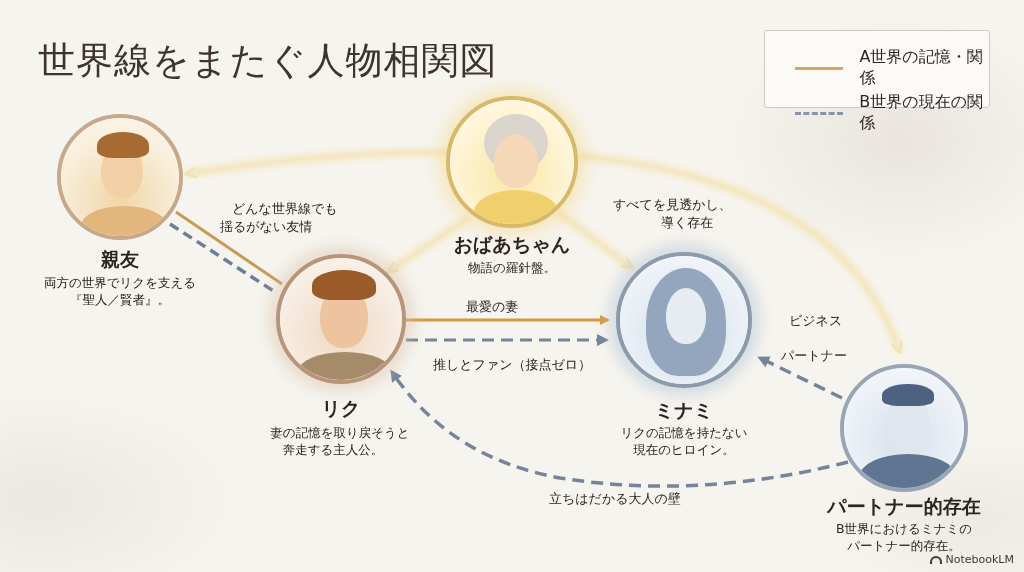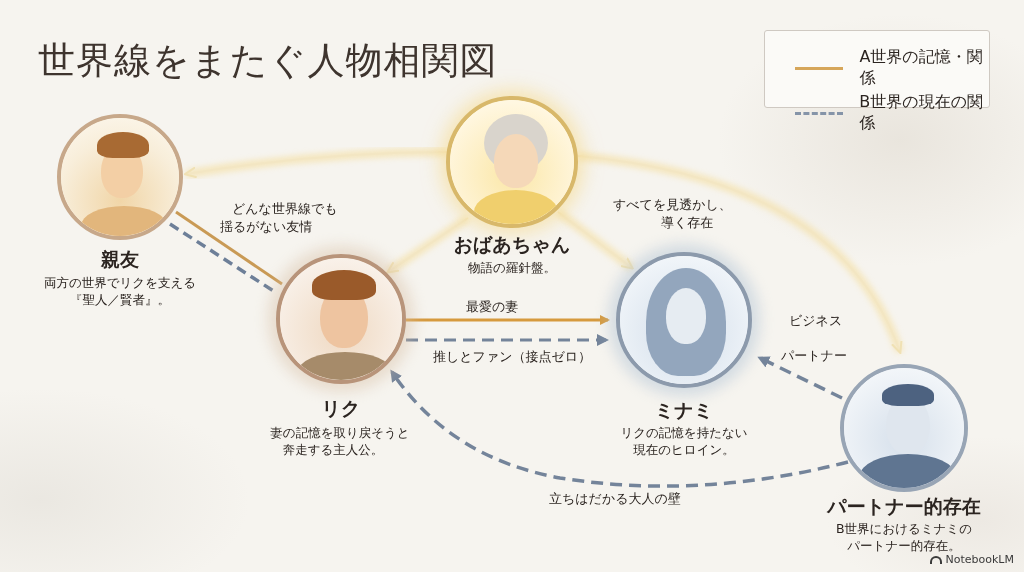--- a/index.html
+++ b/index.html
@@ -153,21 +153,21 @@
 <div class="label-desc" style="left:800px; top:520px; width:208px;">B世界におけるミナミの</div>
 <div class="label-desc" style="left:800px; top:537px; width:208px;">パートナー的存在。</div>
 
 <div class="edge-label" style="left:232px; top:200px;text-align:right;">どんな世界線でも</div>
 <div class="edge-label" style="left:220px; top:218px;">揺るがない友情</div>
 
 <div class="edge-label" style="left:613px; top:196px;">すべてを見透かし、</div>
 <div class="edge-label" style="left:613px; top:214px;margin-left:48px;">導く存在</div>
 
 <div class="edge-label" style="left:466px; top:298px;text-align:center;">最愛の妻</div>
-<div class="edge-label" style="left:433px; top:348px;">推しとファン（接点ゼロ）</div>
+<div class="edge-label" style="left:433px; top:356px;">推しとファン（接点ゼロ）</div>
 
 <div class="edge-label" style="left:789px; top:312px;">ビジネス</div>
 <div class="edge-label" style="left:781px; top:347px;">パートナー</div>
 
 <div class="edge-label" style="left:549px; top:490px;">立ちはだかる大人の壁</div>
 
 <div class="brand">
   <span class="mark"></span>
   <span>NotebookLM</span>
 </div>

